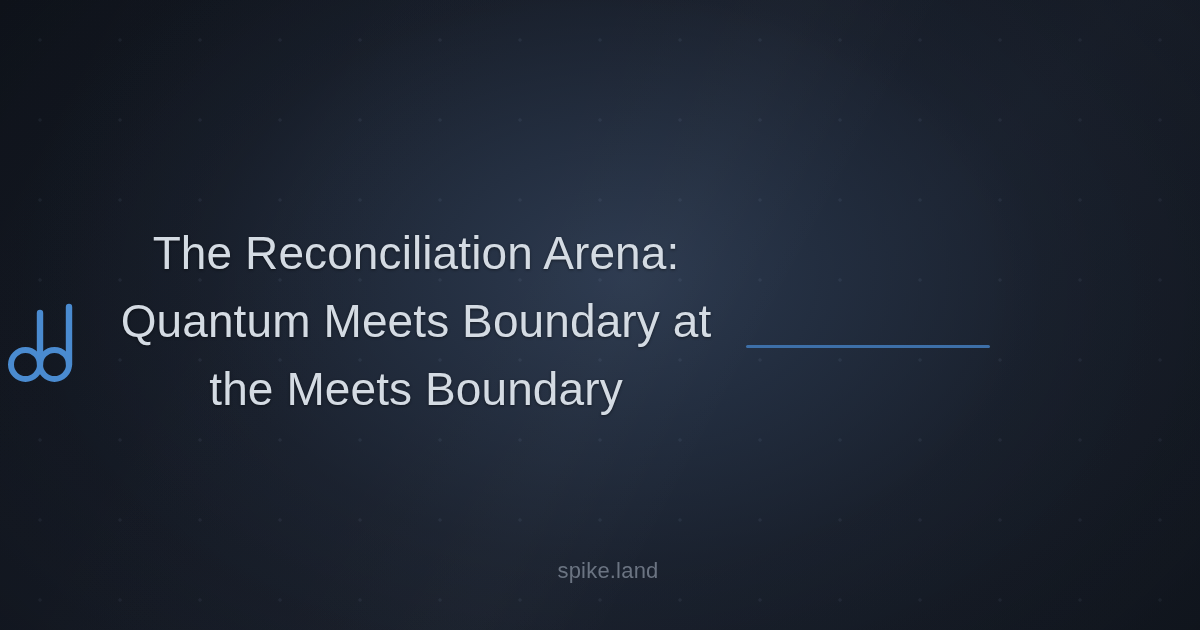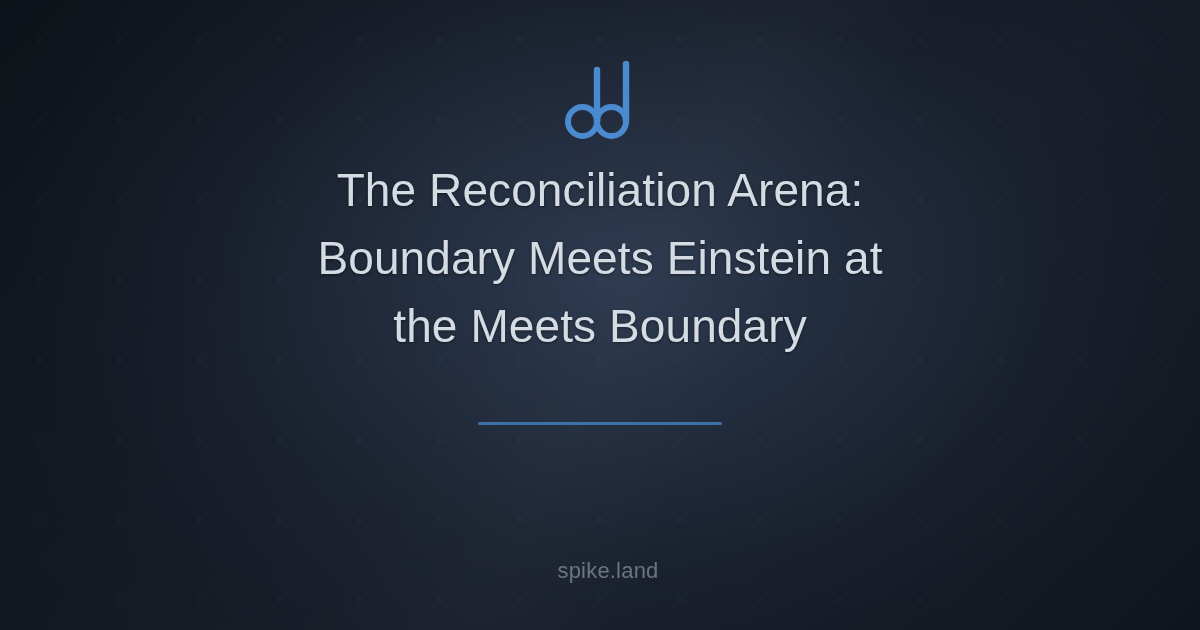--- a/index.html
+++ b/index.html
@@ -64,21 +64,21 @@
       rgba(0,0,0,0.16) 76%,
       rgba(0,0,0,0.30) 100%);
   }
 
   #content {
     position: relative;
     z-index: 4;
     width: 100%;
     height: 100%;
     display: flex;
-    flex-direction: column;
+    flex-direction: row;
     align-items: center;
   }
 
   
   #brand-logo {
     margin-top: 58px;
     width: 86px;
     height: 86px;
     display: block;
   }
@@ -134,21 +134,21 @@
 
       <circle cx="25.5" cy="63.5" r="14.5" stroke="#4a8bd0" stroke-width="6" fill="none"></circle>
       <path d="M40 63.5 V 12" stroke="#4a8bd0" stroke-width="6.4" stroke-linecap="round"></path>
 
       <circle cx="54.5" cy="63.5" r="14.5" stroke="#4a8bd0" stroke-width="6" fill="none"></circle>
       <path d="M69 63.5 V 6" stroke="#4a8bd0" stroke-width="6.4" stroke-linecap="round"></path>
     </svg>
 
     <h1 id="page-title">
       <span class="title-line">The Reconciliation Arena:</span><br>
-      <span class="title-line">Boundary Meets Einstein at</span><br>
+      <span class="title-line">Quantum Meets Boundary at</span><br>
       <span class="title-line">the Meets Boundary</span>
     </h1>
 
     <div id="title-divider"></div>
 
     <div id="site-footer">
       <span>spike.land</span>
     </div>
 
   </div>

